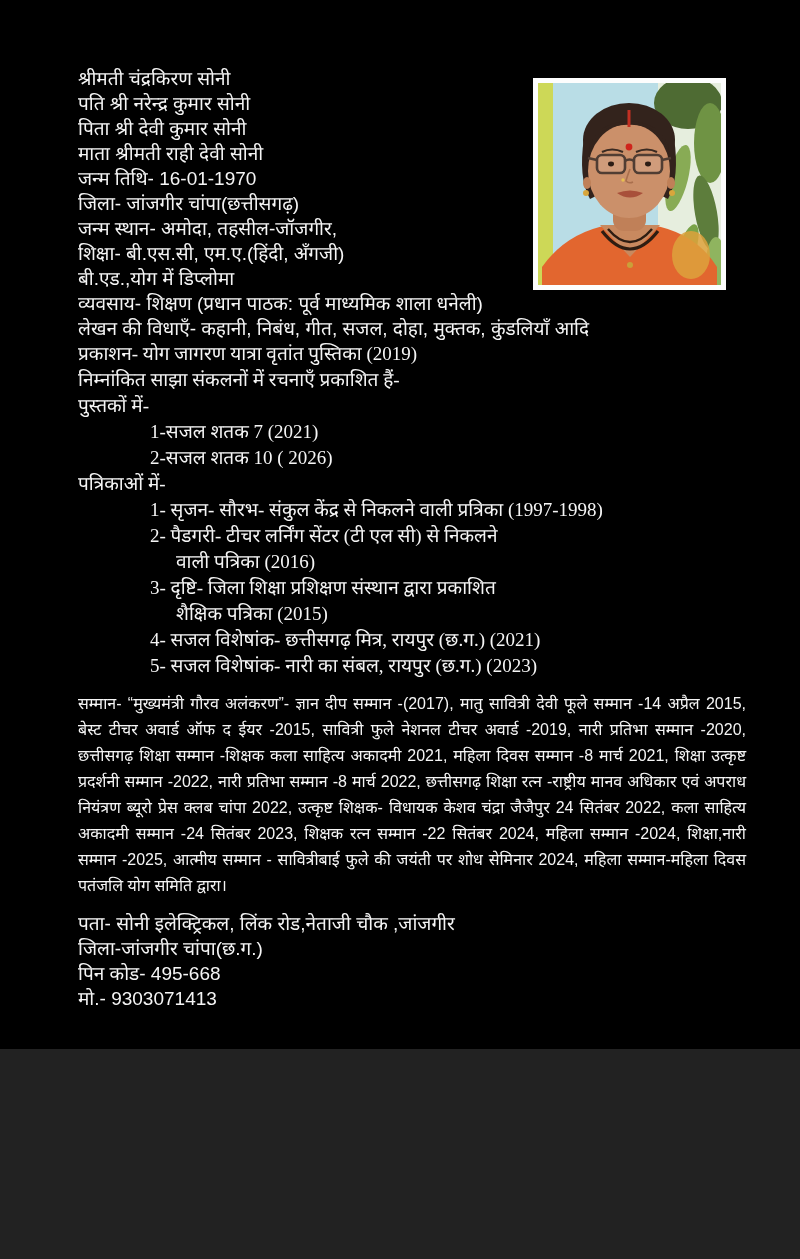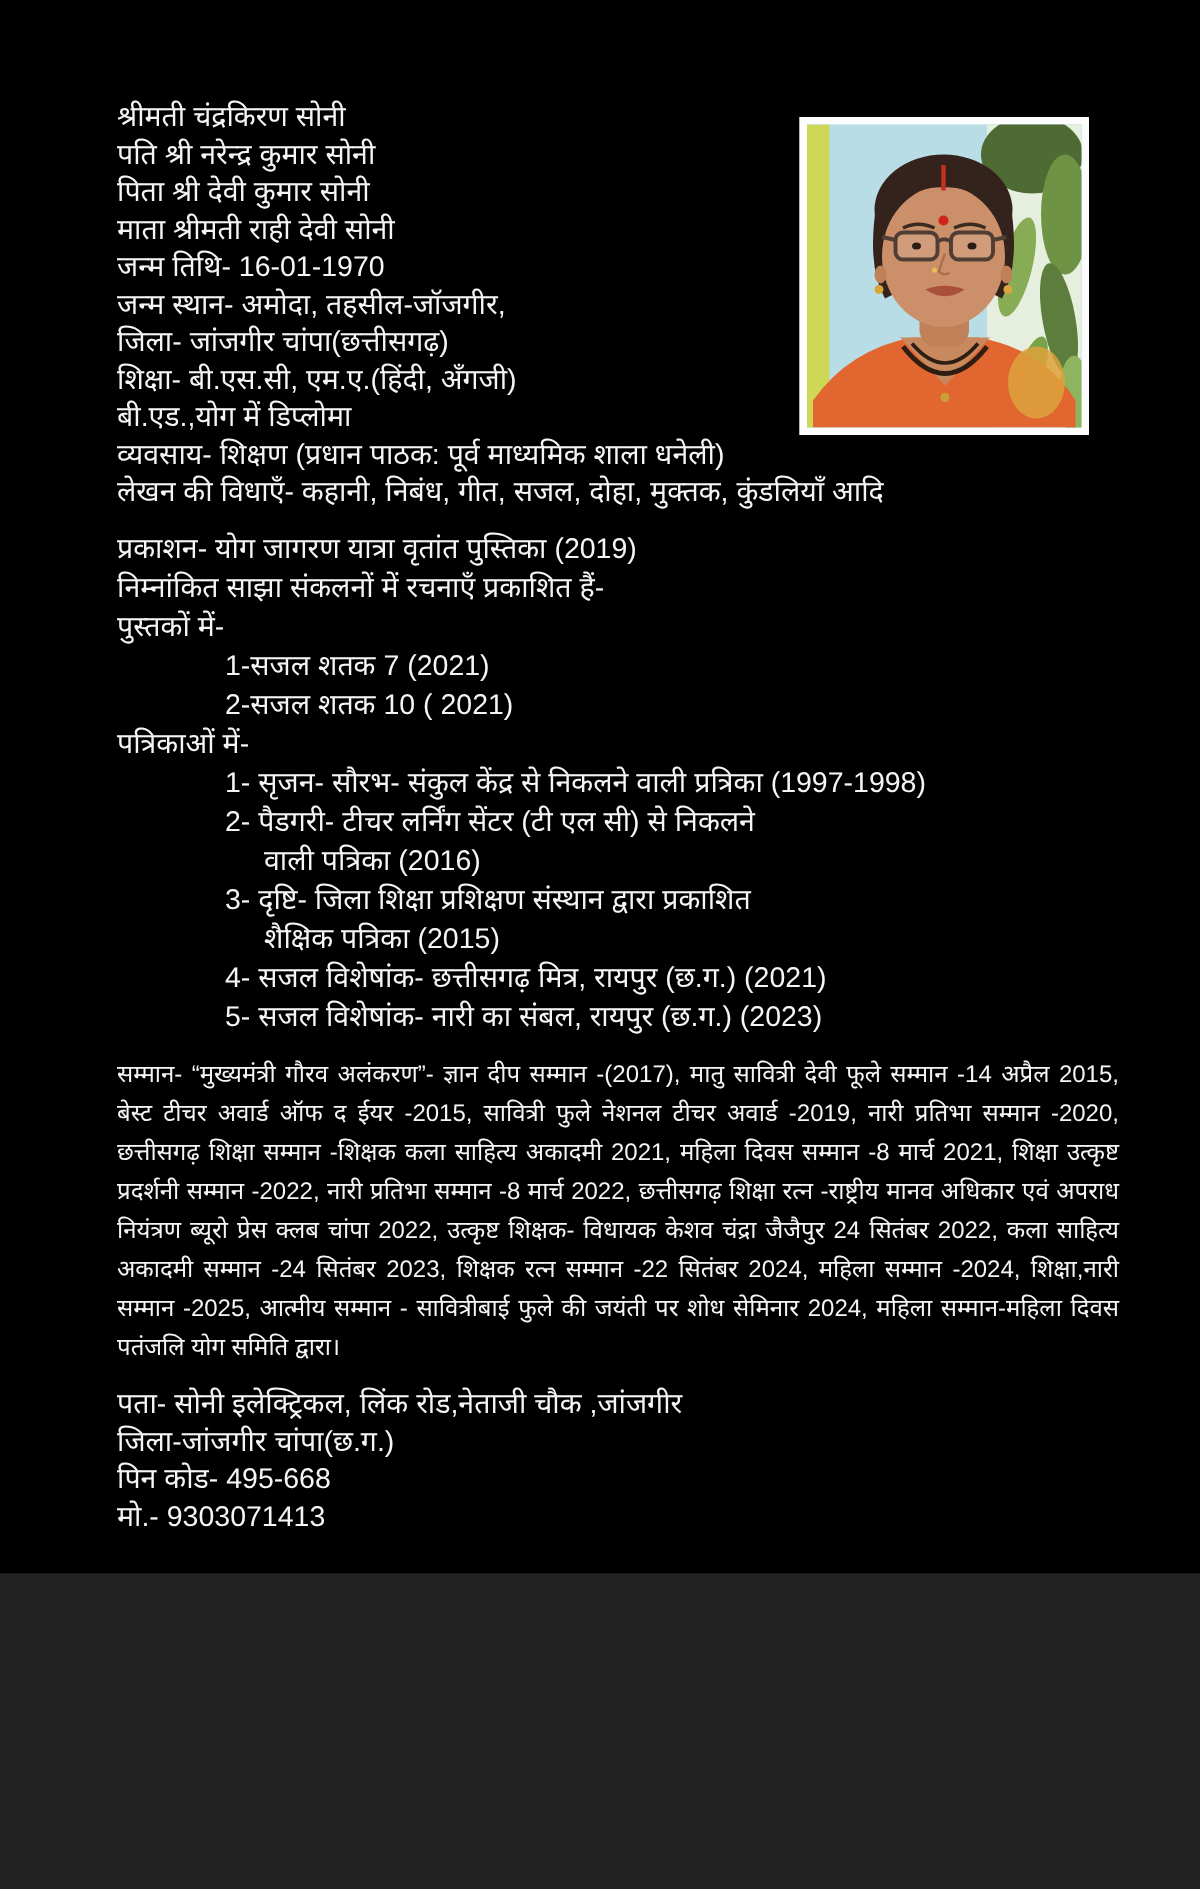--- a/index.html
+++ b/index.html
@@ -4,21 +4,21 @@
 <style>
   html,body{margin:0;padding:0;}
   body{background:#222;}
   .page{
     position:relative;width:800px;height:1049px;margin:0 auto;
     background:#000;overflow:hidden;
     font-family:"Liberation Sans",sans-serif;color:#f5f5f5;padding-left:32px;
   }
   .content{position:absolute;left:78px;top:66px;width:670px;}
   .bio-line{font-size:19px;line-height:25px;white-space:nowrap;}
-  .pub-block{margin-top:13px;}
+  .pub-block{font-family:Liberation Serif, serif;}
   .pub-line{font-size:19px;line-height:26px;white-space:nowrap;}
   .indent-list{margin-left:72px;}
   .list-line{font-size:19px;line-height:26px;white-space:nowrap;}
   .mag-item{padding-left:26px;text-indent:-26px;}
   .mag-cont{padding-left:26px;text-indent:0;}
   .awards-para{
     margin-top:12px;font-size:16px;line-height:26px;
     text-align:justify;width:668px;
   }
   .address-block{margin-top:12px;}
@@ -126,34 +126,34 @@
       </g>
     </svg>
   </div>
 
   <div class="content">
     <div class="bio-line">श्रीमती चंद्रकिरण सोनी</div>
     <div class="bio-line">पति श्री नरेन्द्र कुमार सोनी</div>
     <div class="bio-line">पिता श्री देवी कुमार सोनी</div>
     <div class="bio-line">माता श्रीमती राही देवी सोनी</div>
     <div class="bio-line">जन्म तिथि- 16-01-1970</div>
+    <div class="bio-line">जिला- जांजगीर चांपा(छत्तीसगढ़)</div>
     <div class="bio-line">जन्म स्थान- अमोदा, तहसील-जॉजगीर,</div>
-    <div class="bio-line">जिला- जांजगीर चांपा(छत्तीसगढ़)</div>
     <div class="bio-line">शिक्षा- बी.एस.सी, एम.ए.(हिंदी, अँगजी)</div>
     <div class="bio-line">बी.एड.,योग में डिप्लोमा</div>
     <div class="bio-line">व्यवसाय- शिक्षण (प्रधान पाठक: पूर्व माध्यमिक शाला धनेली)</div>
     <div class="bio-line">लेखन की विधाएँ- कहानी, निबंध, गीत, सजल, दोहा, मुक्तक, कुंडलियाँ आदि</div>
 
     <div class="pub-block">
       <div class="pub-line">प्रकाशन- योग जागरण यात्रा वृतांत पुस्तिका (2019)</div>
       <div class="pub-line">निम्नांकित  साझा संकलनों में रचनाएँ प्रकाशित हैं-</div>
       <div class="pub-line">पुस्तकों में-</div>
       <div class="indent-list">
         <div class="list-line">1-सजल शतक  7 (2021)</div>
-        <div class="list-line">2-सजल शतक 10 ( 2021)</div>
+        <div class="list-line">2-सजल शतक 10 ( 2026)</div>
       </div>
       <div class="pub-line">पत्रिकाओं में-</div>
       <div class="indent-list">
         <div class="list-line mag-item">1- सृजन- सौरभ- संकुल केंद्र से निकलने वाली प्रत्रिका (1997-1998)</div>
         <div class="list-line mag-item">2- पैडगरी- टीचर लर्निंग सेंटर (टी एल सी) से निकलने</div>
         <div class="list-line mag-cont">वाली पत्रिका (2016)</div>
         <div class="list-line mag-item">3- दृष्टि- जिला शिक्षा प्रशिक्षण संस्थान द्वारा प्रकाशित</div>
         <div class="list-line mag-cont">शैक्षिक पत्रिका (2015)</div>
         <div class="list-line mag-item">4- सजल विशेषांक- छत्तीसगढ़ मित्र, रायपुर (छ.ग.) (2021)</div>
         <div class="list-line mag-item">5- सजल विशेषांक- नारी का संबल, रायपुर (छ.ग.) (2023)</div>

